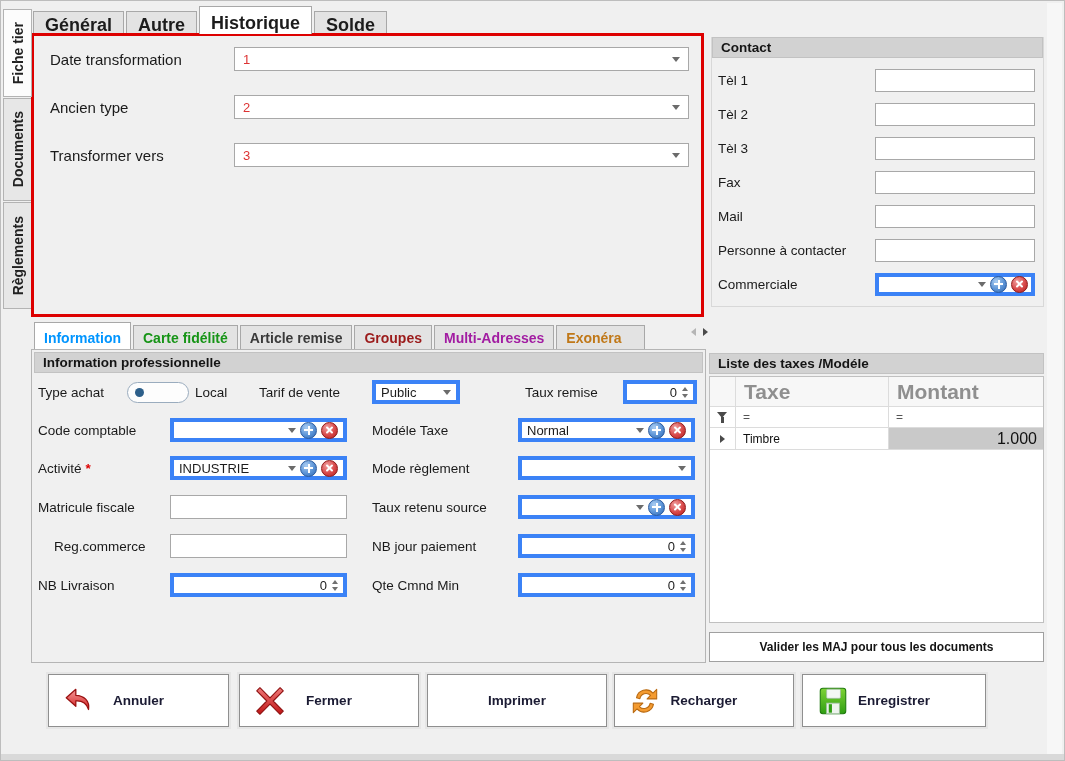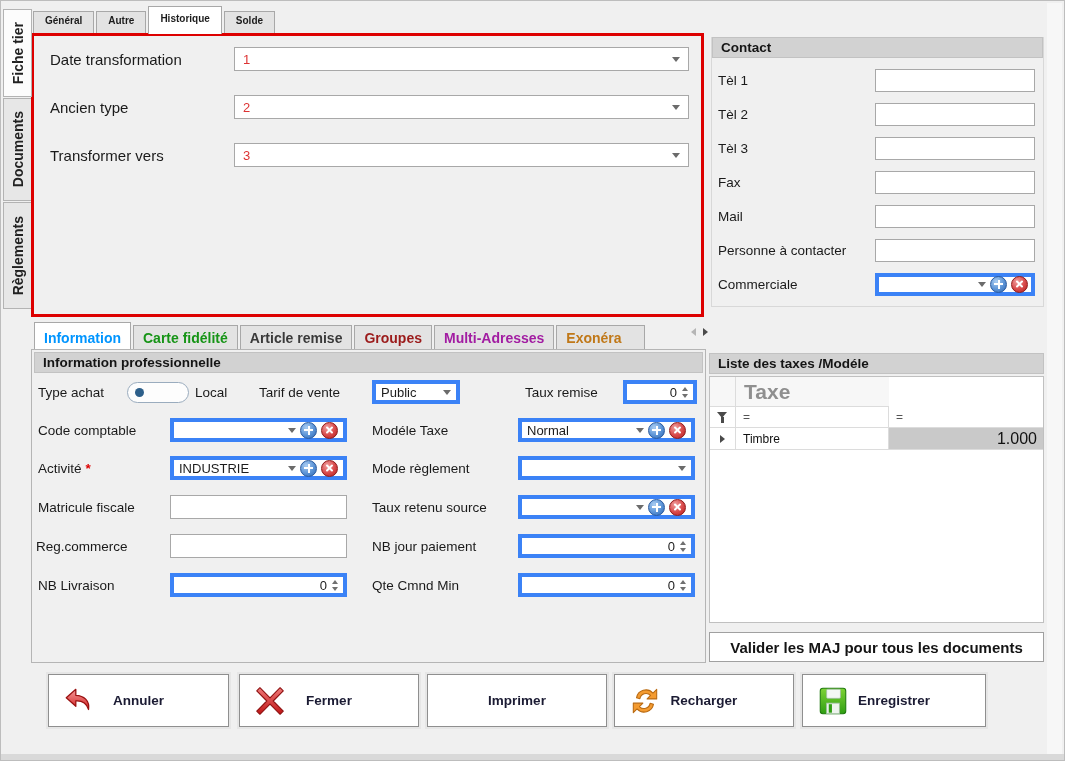--- a/index.html
+++ b/index.html
@@ -22,21 +22,21 @@
                     font-weight:bold; font-size:14px; color:#222; white-space:nowrap; }
   .st-0 { top:8px;   height:88px; }
   .st-1 { top:97px;  height:103px; }
   .st-2 { top:201px; height:107px; }
 
   
   .top-tabs { position:absolute; left:32px; top:5px; height:28px;
               display:flex; align-items:flex-end; gap:2px; }
   .ttab { height:23px; padding:3px 11px 2px; background:#e3e3e3;
           border:1px solid #a8a8a8; border-bottom:none; font-weight:bold;
-          font-size:10px; color:#1c1c1c; cursor:pointer; white-space:nowrap; }
+          font-size:18px; color:#1c1c1c; cursor:pointer; white-space:nowrap; }
   .ttab.active { height:28px; padding-top:6px; background:#ffffff; z-index:2; }
 
   
   .hist { position:absolute; left:30px; top:32px; width:673px; height:284px;
           border:3px solid #dd0000; background:#f0f0f0; z-index:1; }
   .hist-row { position:absolute; left:16px; right:12px; height:24px;
               display:flex; align-items:center; }
   .hr-0 { top:11px; } .hr-1 { top:59px; } .hr-2 { top:107px; }
   .hist-label { width:184px; font-size:15px; color:#1a1a1a; }
   .hist-combo { flex:1; height:24px; background:#fff; border:1px solid #a8a8a8;
@@ -142,21 +142,21 @@
   .dt-row { cursor:pointer; }
   .row-arrow { width:0; height:0; border-top:4px solid transparent;
                border-bottom:4px solid transparent; border-left:5px solid #4a4a4a;
                margin:0 auto; }
   .dt-taxe { font-size:12px; color:#111; padding-left:7px; background:#fff; }
   .dt-montant { font-size:16px; color:#111; background:#c9c9c9;
                 justify-content:flex-end; padding-right:6px; }
   .maj-btn { position:absolute; left:0; top:279px; width:335px; height:30px;
              background:#fff; border:1px solid #a0a0a0; display:flex;
              align-items:center; justify-content:center; font-weight:bold;
-             font-size:15px; color:#141414; cursor:pointer; }
+             font-size:12px; color:#141414; cursor:pointer; }
 
   
   .fbtn { position:absolute; top:673px; height:53px; background:#fff;
           border:1px solid #8f8f8f; box-shadow:0 0 0 2px #e6e6e6; cursor:pointer; }
   .fb-0 { left:47px;  width:181px; } .fb-1 { left:238px; width:180px; }
   .fb-2 { left:426px; width:180px; } .fb-3 { left:613px; width:180px; }
   .fb-4 { left:801px; width:184px; }
   .fbtn .f-ic { position:absolute; left:13px; top:9px; width:34px; height:34px; }
   .fbtn .f-lbl { position:absolute; left:0; top:0; width:100%; height:100%;
                  display:flex; align-items:center; justify-content:center;
@@ -348,21 +348,21 @@
       <span class="f-label">Taux retenu source</span>
     </div>
     <div class="f-item ctrl r3" style="left:486px; width:177px;">
       <span></span>
       <span class="grow"></span>
       <span class="arrow-down"></span>
       <span class="ic-plus"></span>
       <span class="ic-xcirc"></span>
     </div>
 
-    <div class="f-item r4" style="left:4px;text-align:right;">
+    <div class="f-item r4" style="left:22px;text-align:right;">
       <span class="f-label">Reg.commerce</span>
     </div>
     <input class="txt-input f-item r4" style="left: 138px; width: 177px;">
     <div class="f-item r4" style="left:340px;">
       <span class="f-label">NB jour paiement</span>
     </div>
     <div class="f-item ctrl r4" style="left:486px; width:177px;">
       <span class="grow"></span>
       <span>0</span>
       <span class="spin-col">
@@ -394,20 +394,21 @@
       </span>
     </div>
   </div>
 
   <div class="taxes">
     <div class="panel-hdr">Liste des taxes /Modéle</div>
     <div class="tbl">
       <div class="trow th-row">
         <div class="th-corner"></div>
         <div class="th-cell">Taxe</div>
+        <div class="th-cell">Montant</div>
       </div>
       <div class="trow fl-row">
         <div>
             <span class="funnel"></span>
           </div>
         <div class="fl-op">=</div>
         <div class="fl-op">=</div>
       </div>
       <div class="trow dt-row">
         <div>

